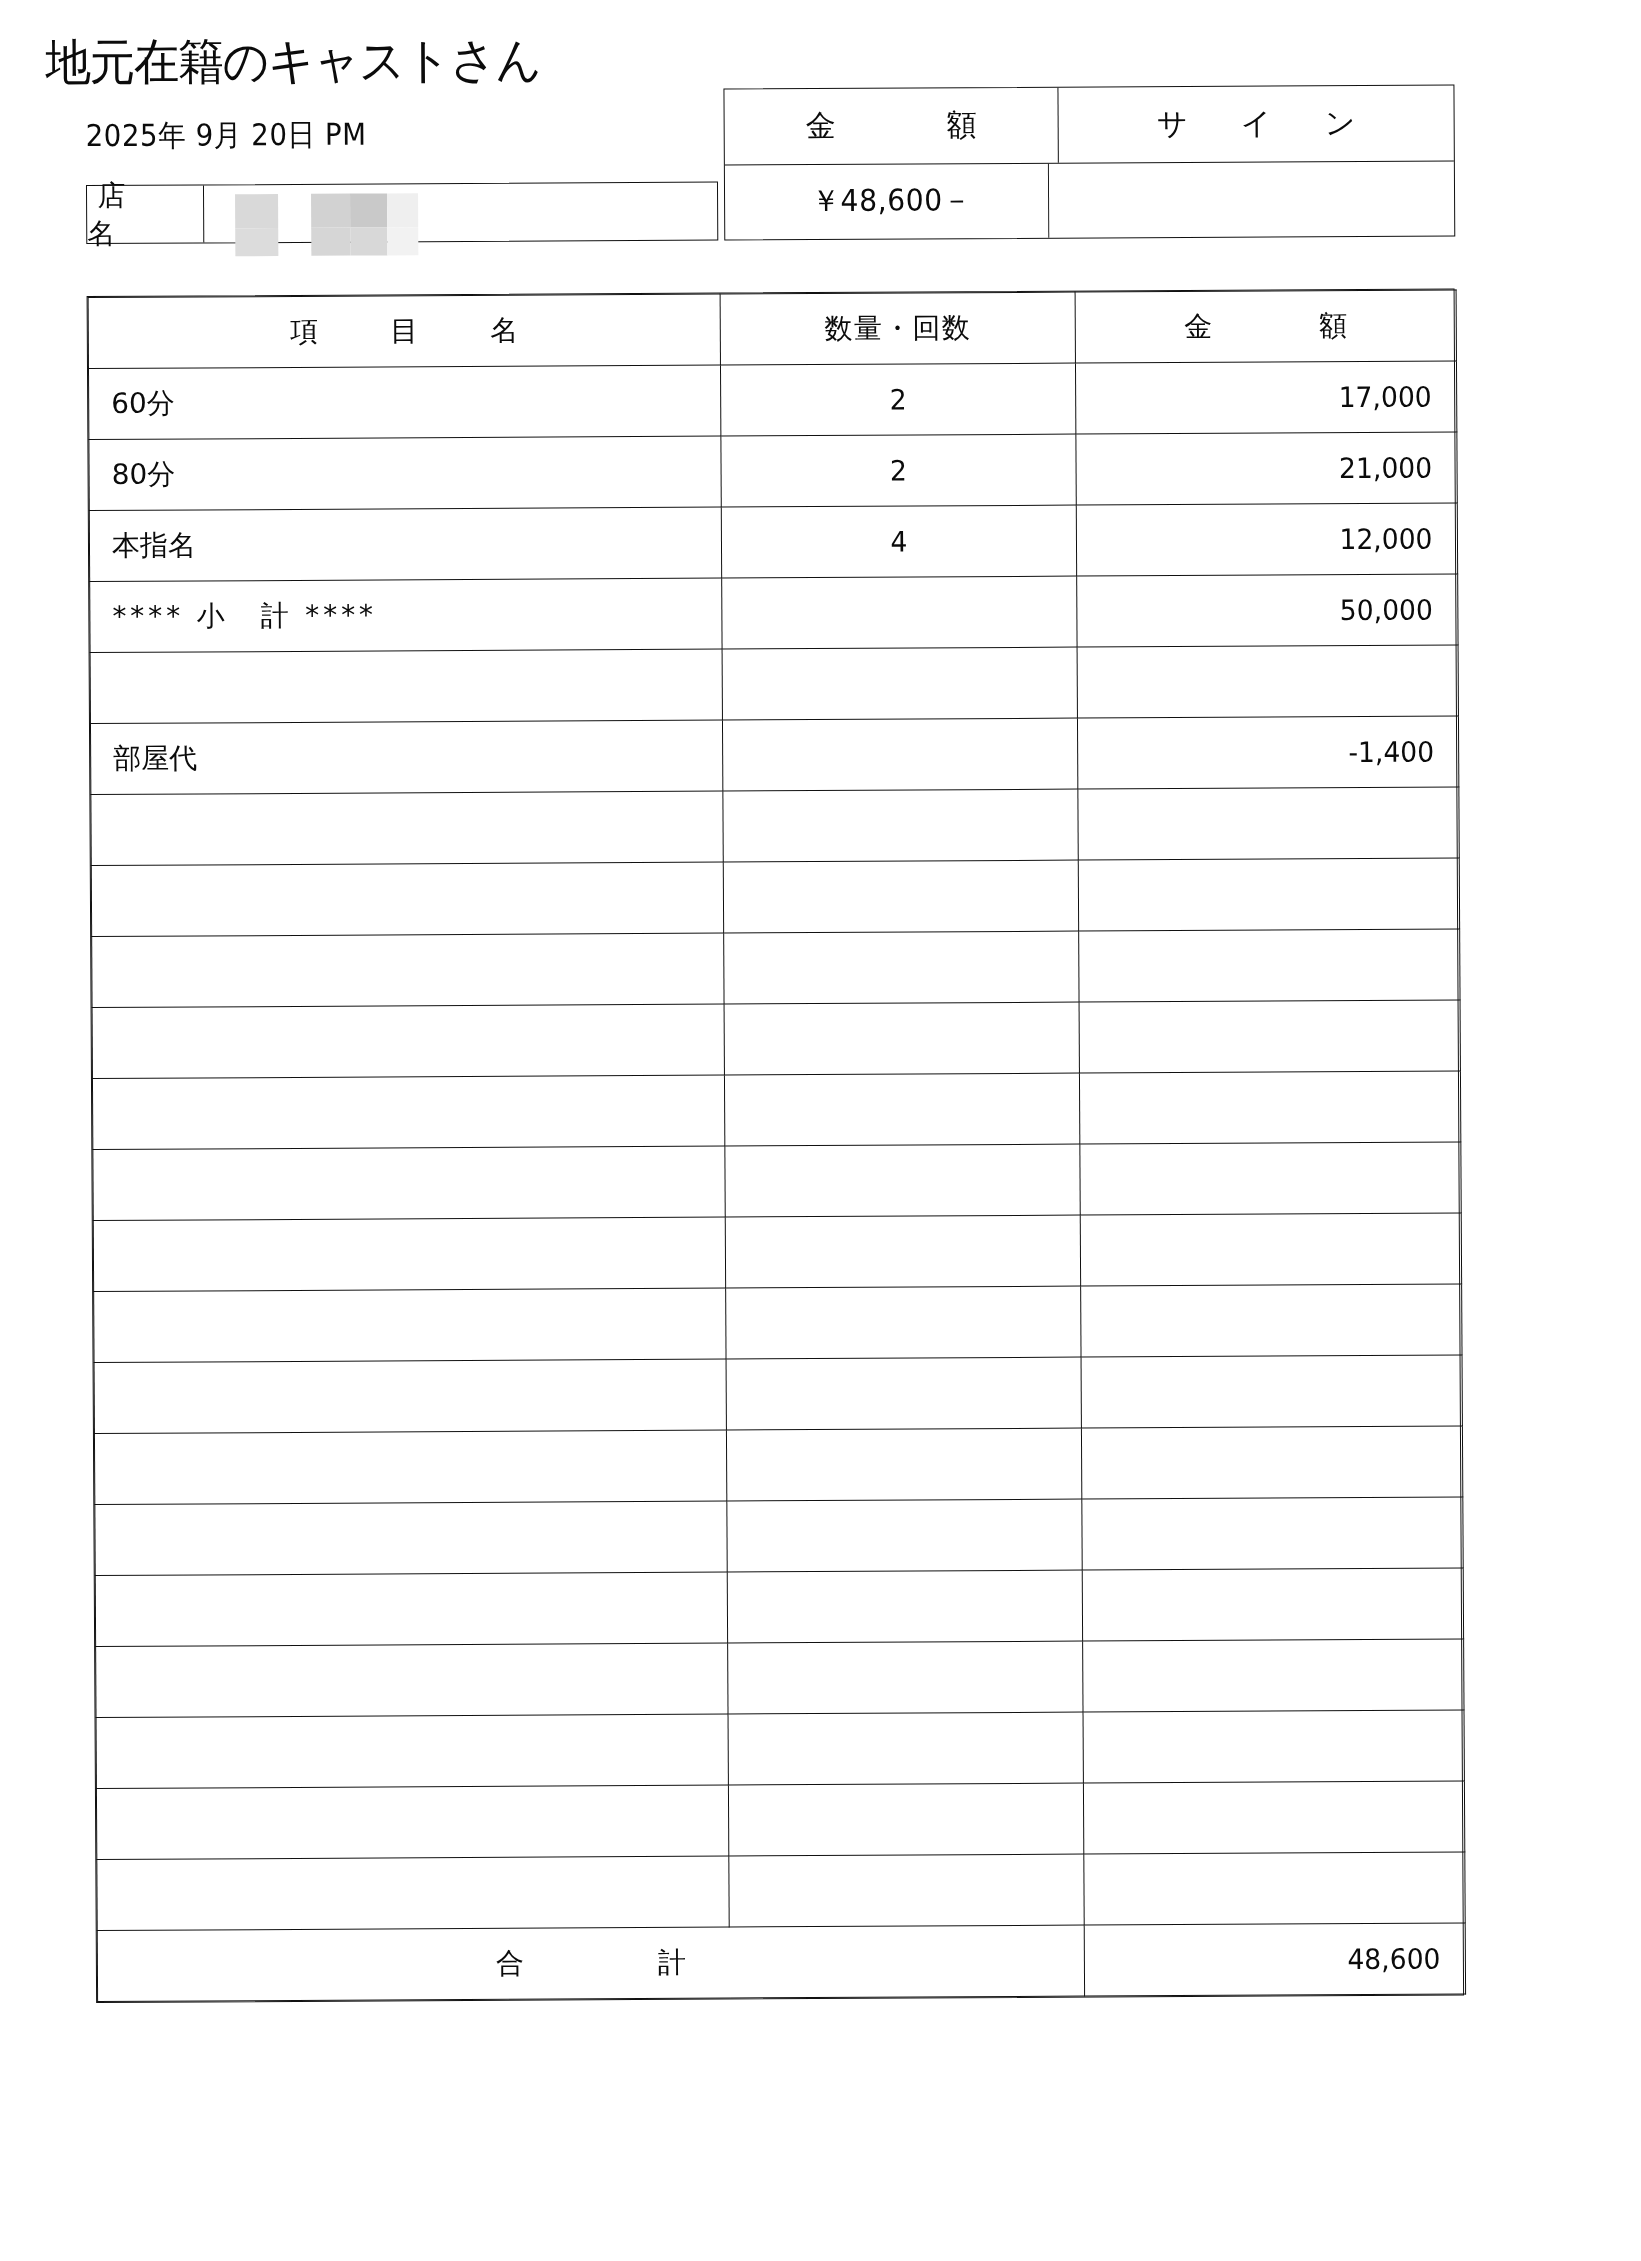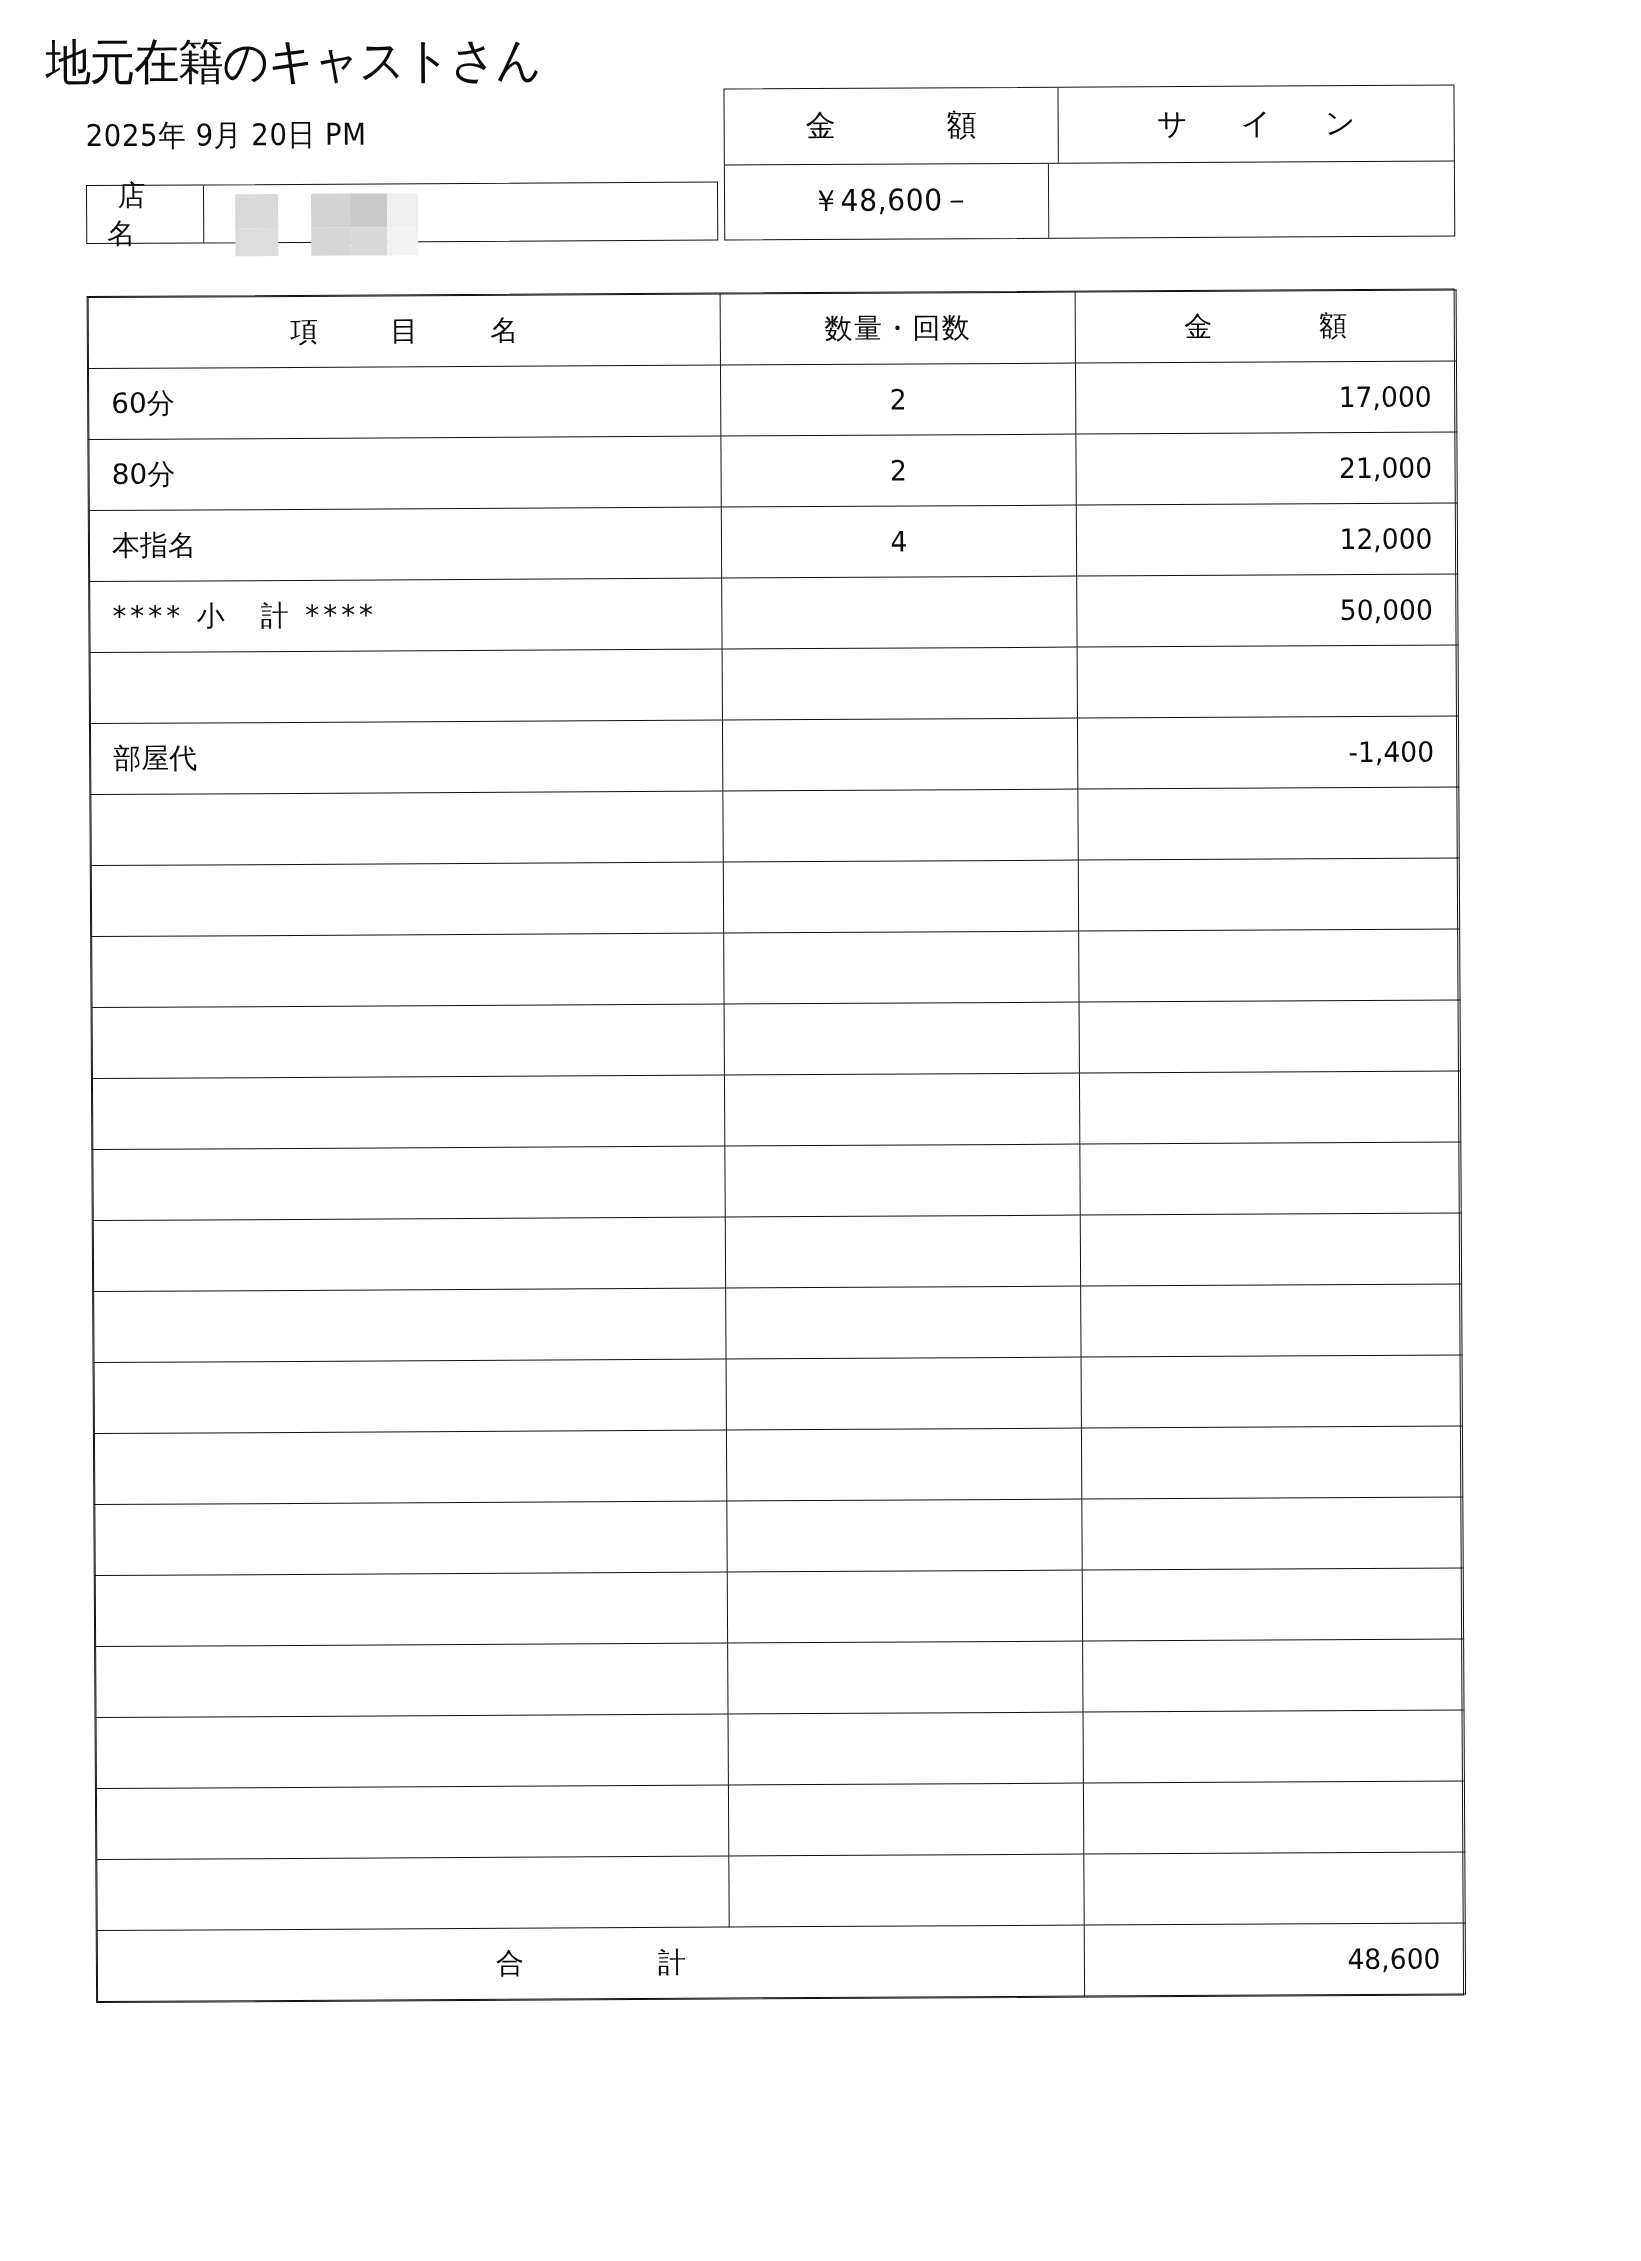--- a/index.html
+++ b/index.html
@@ -63,21 +63,20 @@
   #shop-label {
     width: 117px;
     border-right: 1.9px solid #111;
     box-sizing: border-box;
     display: flex;
     align-items: center;
     justify-content: center;
     font-size: 28px;
     letter-spacing: 10.3px;
     text-indent: 10.3px;
-    padding-left: 20px;
   }
   #shop-value {
     flex: 1;
     position: relative;
   }
   .redact {
     position: absolute;
     top: 9px;
   }
   .redact .px {

